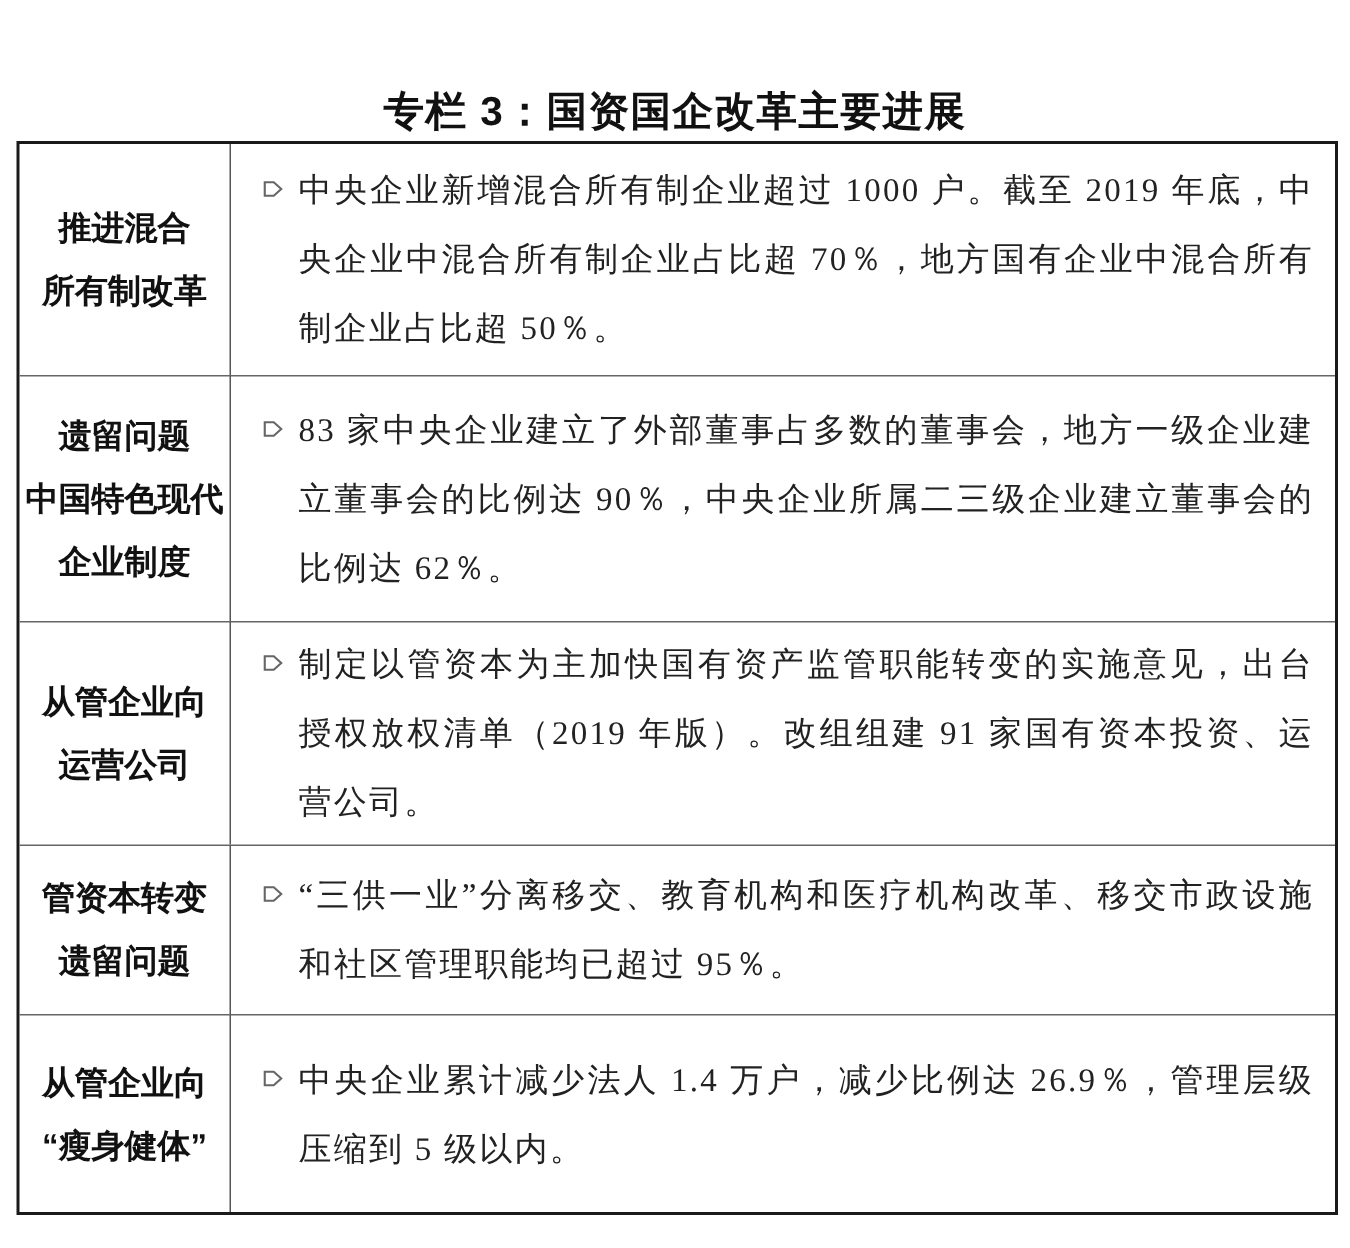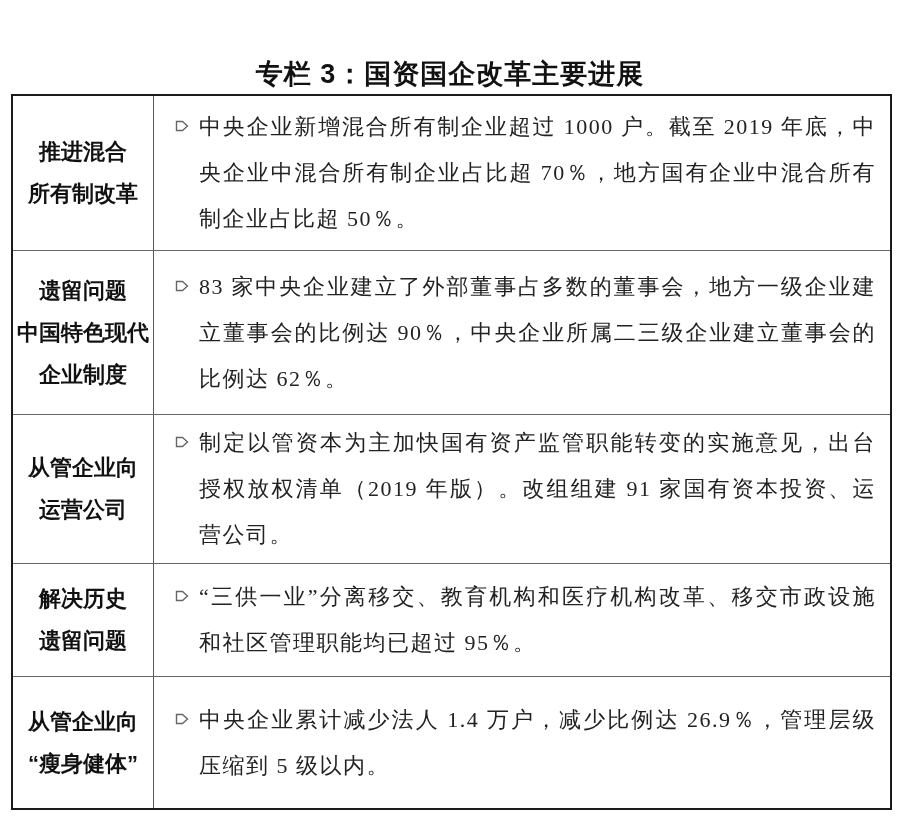--- a/index.html
+++ b/index.html
@@ -127,21 +127,21 @@
       <div class="content-inner">
         <span class="bullet">
           <svg width="16" height="16" viewBox="0 0 16 16">
               <path d="M2.5 3.5 L8.5 3.5 L13.5 8 L8.5 12.5 L2.5 12.5 Z" fill="none" stroke="#666" stroke-width="1.4"></path>
             </svg>
         </span>
         <p class="row-text">制定以管资本为主加快国有资产监管职能转变的实施意见，出台授权放权清单（2019 年版）。改组组建 91 家国有资本投资、运营公司。</p>
       </div>
     </div>
 
-    <div class="cell-label rule-top">解决历史
+    <div class="cell-label rule-top">管资本转变
 遗留问题</div>
     <div class="cell-content rule-top">
       <div class="content-inner">
         <span class="bullet">
           <svg width="16" height="16" viewBox="0 0 16 16">
               <path d="M2.5 3.5 L8.5 3.5 L13.5 8 L8.5 12.5 L2.5 12.5 Z" fill="none" stroke="#666" stroke-width="1.4"></path>
             </svg>
         </span>
         <p class="row-text">“三供一业”分离移交、教育机构和医疗机构改革、移交市政设施和社区管理职能均已超过 95％。</p>
       </div>

